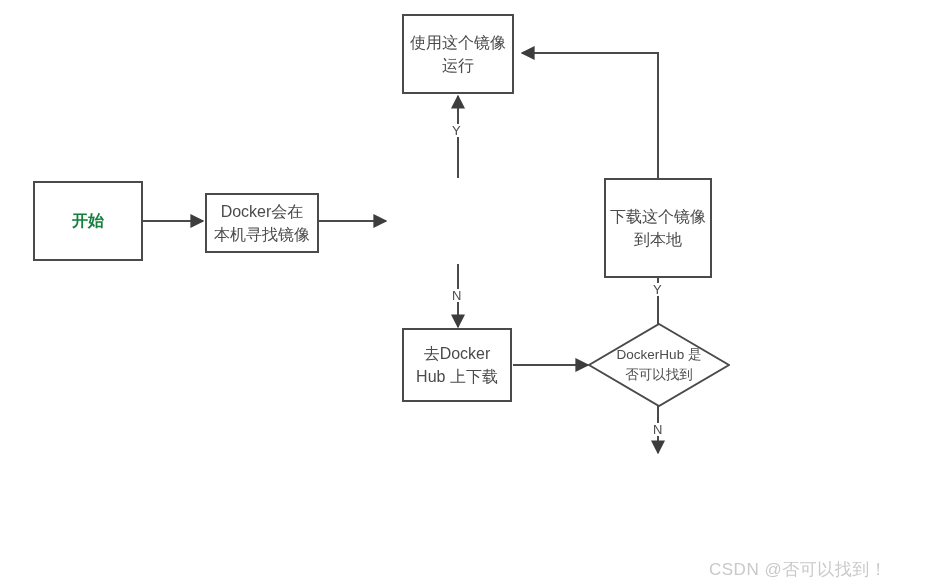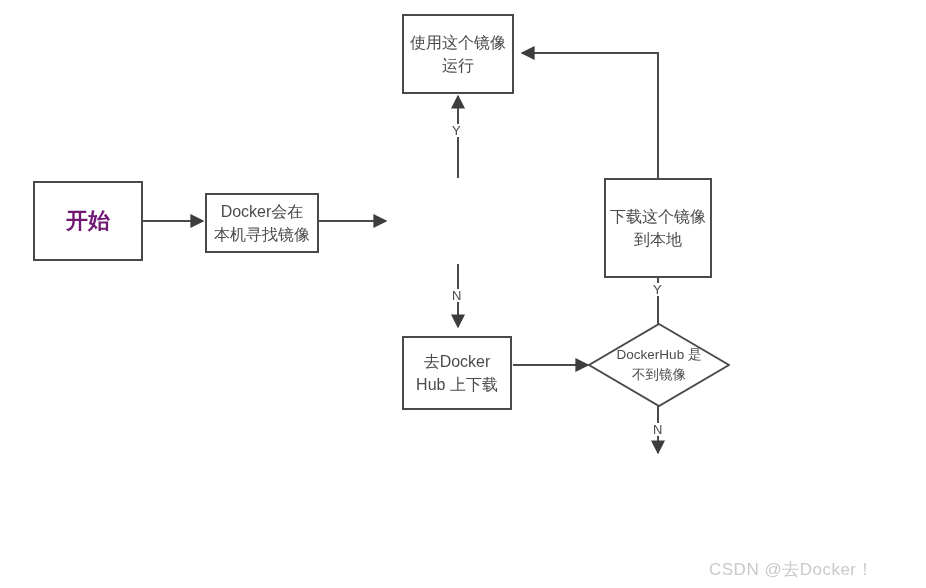--- a/index.html
+++ b/index.html
@@ -38,23 +38,23 @@
     white-space: pre-line;
   }
   .node.process {
     border: 2px solid #4a4a4a;
     background: #ffffff;
     font-size: 16px;
   }
   .node.start {
     border: 2px solid #4a4a4a;
     background: #ffffff;
-    font-size: 22px;
+    font-size: 16px;
     font-weight: 600;
-    color: #701a75;
+    color: #15803d;
   }
   .node.decision {
     background: transparent;
     font-size: 13.5px;
     z-index: 3;
   }
   .edge-label {
     position: absolute;
     font-size: 13px;
     color: #4b4b4b;
@@ -108,42 +108,42 @@
     <span>Docker会在
 本机寻找镜像</span>
   </div>
 
 
   <div class="node process" style="left:402px; top:14px; width:112px; height:80px;">
     <span>使用这个镜像
 运行</span>
   </div>
 
-  <div class="node process" style="left:402px; top:328px; width:110px; height:74px;margin-top:8px;">
+  <div class="node process" style="left:402px; top:328px; width:110px; height:74px;">
     <span>去Docker
 Hub 上下载</span>
   </div>
 
   <div class="node decision" style="left:588px; top:323px; width:142px; height:84px;">
     <svg width="142" height="84" viewBox="0 0 142 84" style="position:absolute; left:0; top:0;">
       <polygon points="71,1 141,42 71,83 1,42" fill="#ffffff" stroke="#4a4a4a" stroke-width="2"></polygon>
     </svg>
     <span style="position:relative;">DockerHub 是
-不到镜像</span>
+否可以找到</span>
   </div>
 
   <div class="node process" style="left:604px; top:178px; width:108px; height:100px;">
     <span>下载这个镜像
 到本地</span>
   </div>
 
 
   <div class="edge-label" style="left:450px; top:124px;">Y</div>
 
   <div class="edge-label" style="left:450px; top:289px;">N</div>
 
   <div class="edge-label" style="left:651px; top:283px;">Y</div>
 
   <div class="edge-label" style="left:651px; top:423px;">N</div>
 
-  <div class="watermark" style="left:709px; top:558px;">CSDN @去Docker！</div>
+  <div class="watermark" style="left:709px; top:558px;">CSDN @否可以找到！</div>
 
 </div>
 
 </body></html>

